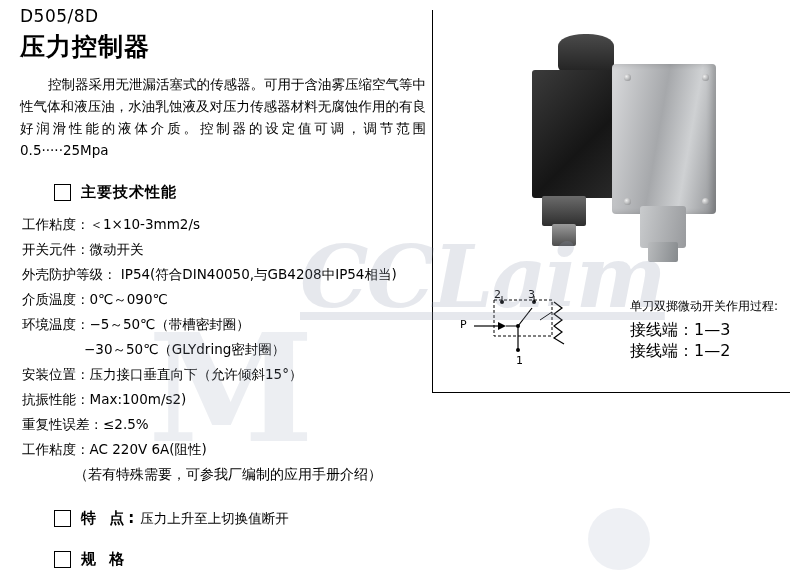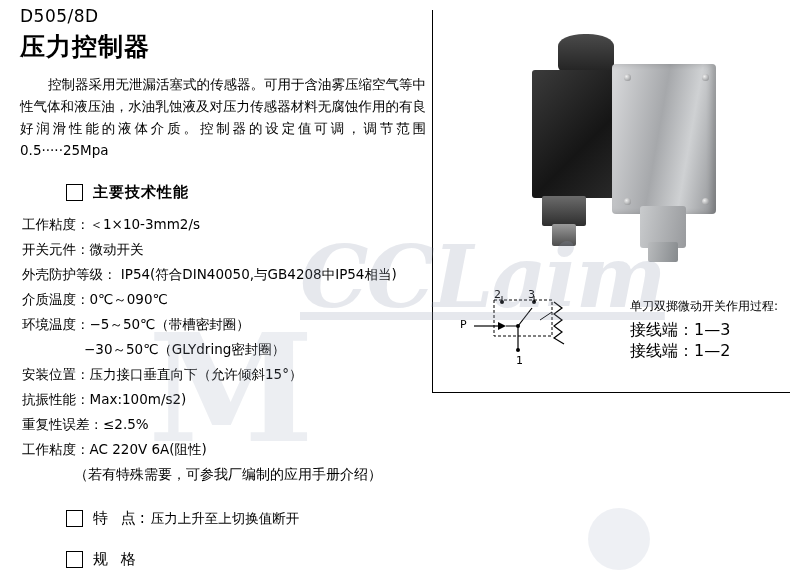--- a/index.html
+++ b/index.html
@@ -43,21 +43,21 @@
   .intro {
     font-size: 13.5px;
     line-height: 22px;
     text-indent: 28px;
     margin: 0 2px 0 2px;
     text-align: justify;
   }
   .section-head {
     display: flex;
     align-items: center;
-    margin: 22px 0 10px 12px;
+    margin: 22px 0 10px 0;
     padding-left: 36px;
   }
   .chk {
     width: 15px;
     height: 15px;
     border: 1.6px solid #000;
     display: inline-block;
     margin-right: 10px;
     flex: none;
   }
@@ -79,21 +79,21 @@
   }
   .spec-list li.indent {
     padding-left: 62px;
   }
   .spec-list li.note {
     padding-left: 52px;
     font-size: 14px;
   }
   .feature-label {
     font-size: 15px;
-    font-weight: normal;
+    font-weight: bold;
     letter-spacing: 4px;
     margin-right: 2px;
   }
   .feature-text {
     font-size: 13.5px;
   }
   
   .right-col {
     position: absolute;
     left: 432px;

